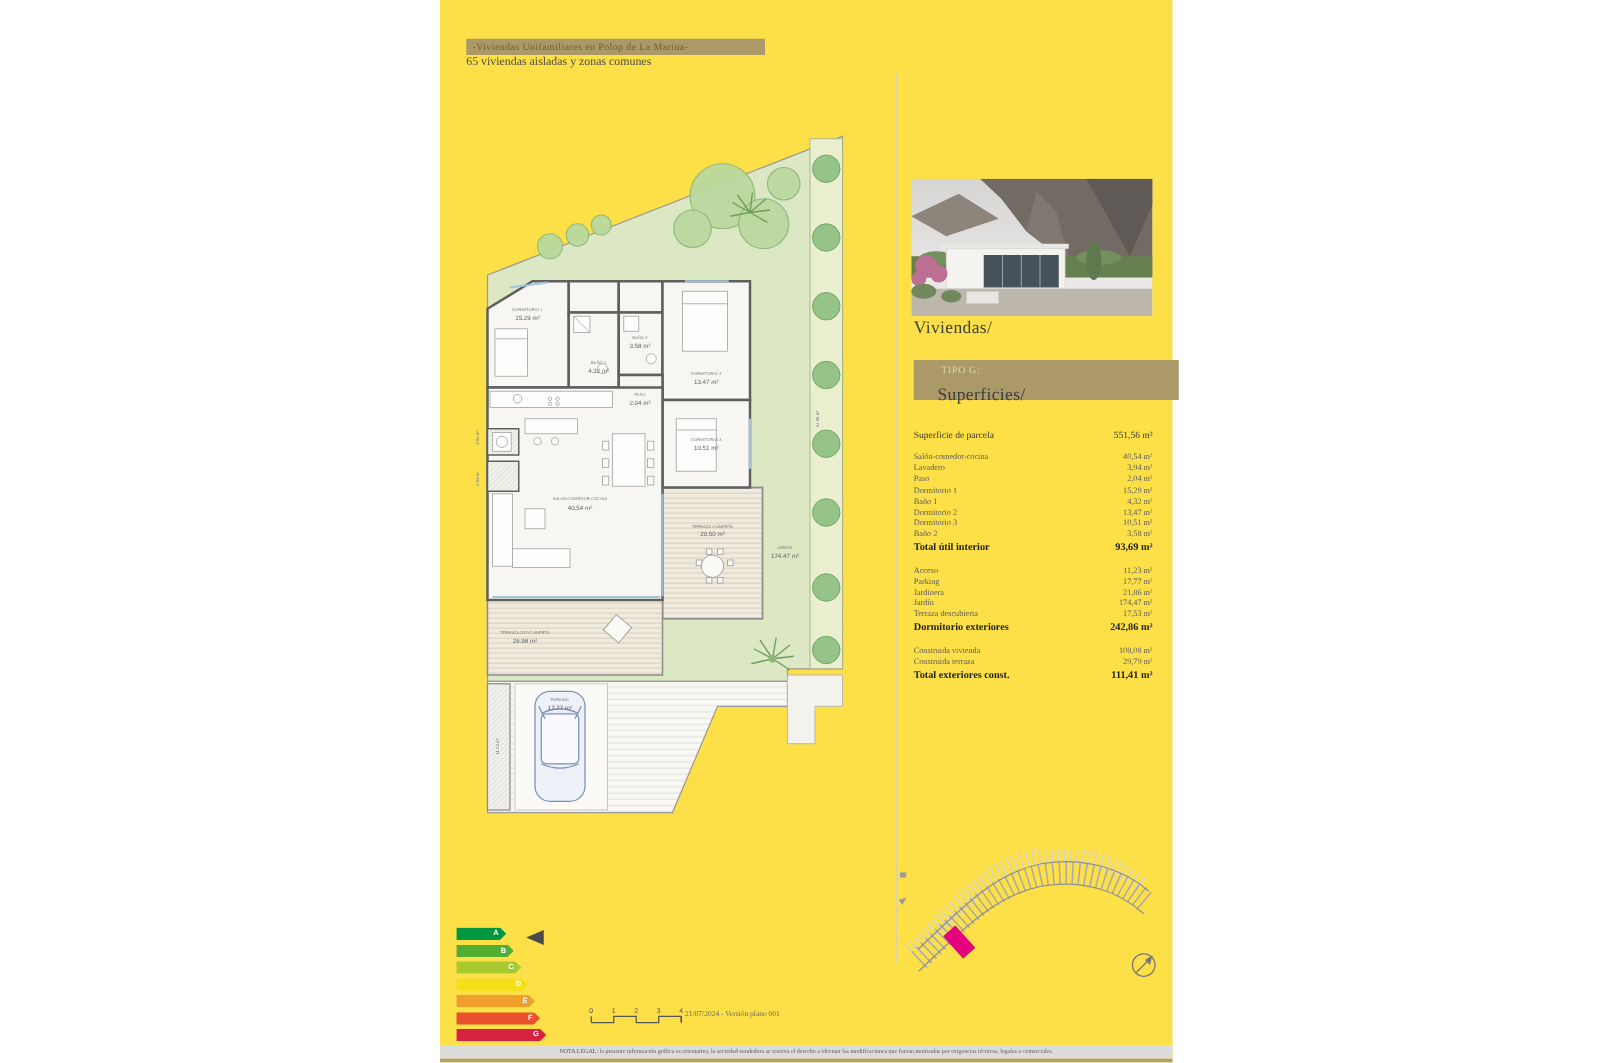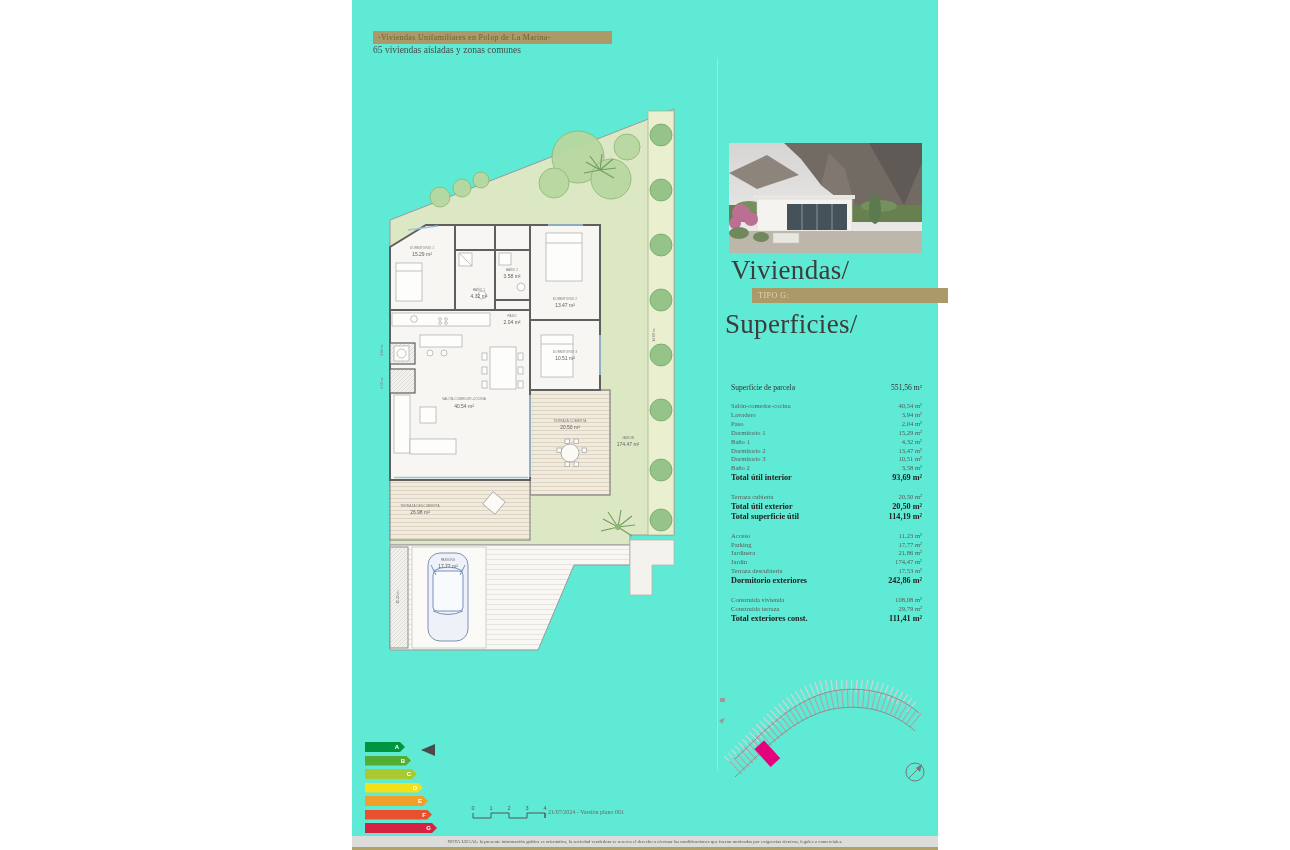--- a/index.html
+++ b/index.html
@@ -1,40 +1,40 @@
 <!DOCTYPE html>
 <html><head>
 <meta charset="utf-8">
 <style>
   html,body{margin:0;padding:0;background:#ffffff;}
   body{width:1290px;height:850px;position:relative;overflow:hidden;
        font-family:"Liberation Serif",serif;color:#444;}
-  .sheet{position:absolute;left:352px;top:0;width:586px;height:850px;background:#5eead4;}
+  .sheet{position:absolute;left:352px;top:0;width:586px;height:850px;background:#fde047;}
   .abs{position:absolute;}
 
   
   .hdr-banner{left:21px;top:31px;width:234px;height:13px;background:#ab9a68;
               font-size:8px;line-height:13px;color:#6f6134;padding-left:5px;letter-spacing:.3px;}
   .hdr-sub{left:21px;top:45px;font-size:9.5px;color:#4a4a4a;}
 
   .divider{left:365px;top:58px;width:1px;height:712px;background:#cfcfcf;}
 
   
   .photo{left:377px;top:143px;width:193px;height:110px;}
-  .title{font-size:27px;color:#3c3c3c;letter-spacing:.3px;}
+  .title{font-size:14px;color:#3c3c3c;letter-spacing:.3px;}
   .t1{left:379px;top:255px;}
-  .t2{left:373px;top:309px;}
-  .tipo{left:400px;top:288px;width:190px;height:15px;background:#ab9a68;
-        font-size:8px;line-height:16px;color:#ded4b6;padding-left:6px;letter-spacing:.5px;}
+  .t2{left:398px;top:309px;}
+  .tipo{left:379px;top:288px;width:190px;height:32px;background:#ab9a68;
+        font-size:8px;line-height:16px;color:#ded4b6;padding-left:22px;letter-spacing:.5px;}
   .surf{left:379px;top:342px;width:191px;}
   .sgroup{margin-bottom:9px;}
   .srow{display:flex;justify-content:space-between;align-items:baseline;}
   .srow .sl{white-space:nowrap;}
   .srow.s{font-size:6.6px;line-height:8.9px;color:#5a5a5a;}
-  .srow.m{font-size:7.6px;line-height:11px;color:#333;margin-top:40px;}
+  .srow.m{font-size:7.6px;line-height:11px;color:#333;}
   .srow.t{font-size:8.2px;line-height:10.5px;color:#222;font-weight:bold;justify-content:space-between;}
 
   
   .energy{left:13px;top:742px;width:120px;}
   .erow{height:10px;margin-bottom:3.5px;display:flex;align-items:center;
         justify-content:flex-end;padding-right:6px;
         clip-path:polygon(0 0,calc(100% - 5px) 0,100% 50%,calc(100% - 5px) 100%,0 100%);}
   .erow span{font-family:"Liberation Sans",sans-serif;font-size:6px;font-weight:bold;color:#fff;}
   .epointer{left:69px;top:744px;width:0;height:0;border-top:6px solid transparent;
             border-bottom:6px solid transparent;border-right:14px solid #4a4a4a;}
@@ -329,34 +329,20 @@
           <span class="sl">Baño 2</span>
           <span class="sv">3,58 m²</span>
         </div>
         <div class="srow t">
           <span class="sl">Total útil interior</span>
           <span class="sv">93,69 m²</span>
         </div>
       </div>
       <div class="sgroup">
         <div class="srow s">
-          <span class="sl">Terraza cubierta</span>
-          <span class="sv">20,50 m²</span>
-        </div>
-        <div class="srow t">
-          <span class="sl">Total útil exterior</span>
-          <span class="sv">20,50 m²</span>
-        </div>
-        <div class="srow t">
-          <span class="sl">Total superficie útil</span>
-          <span class="sv">114,19 m²</span>
-        </div>
-      </div>
-      <div class="sgroup">
-        <div class="srow s">
           <span class="sl">Acceso</span>
           <span class="sv">11,23 m²</span>
         </div>
         <div class="srow s">
           <span class="sl">Parking</span>
           <span class="sv">17,77 m²</span>
         </div>
         <div class="srow s">
           <span class="sl">Jardinera</span>
           <span class="sv">21,86 m²</span>

